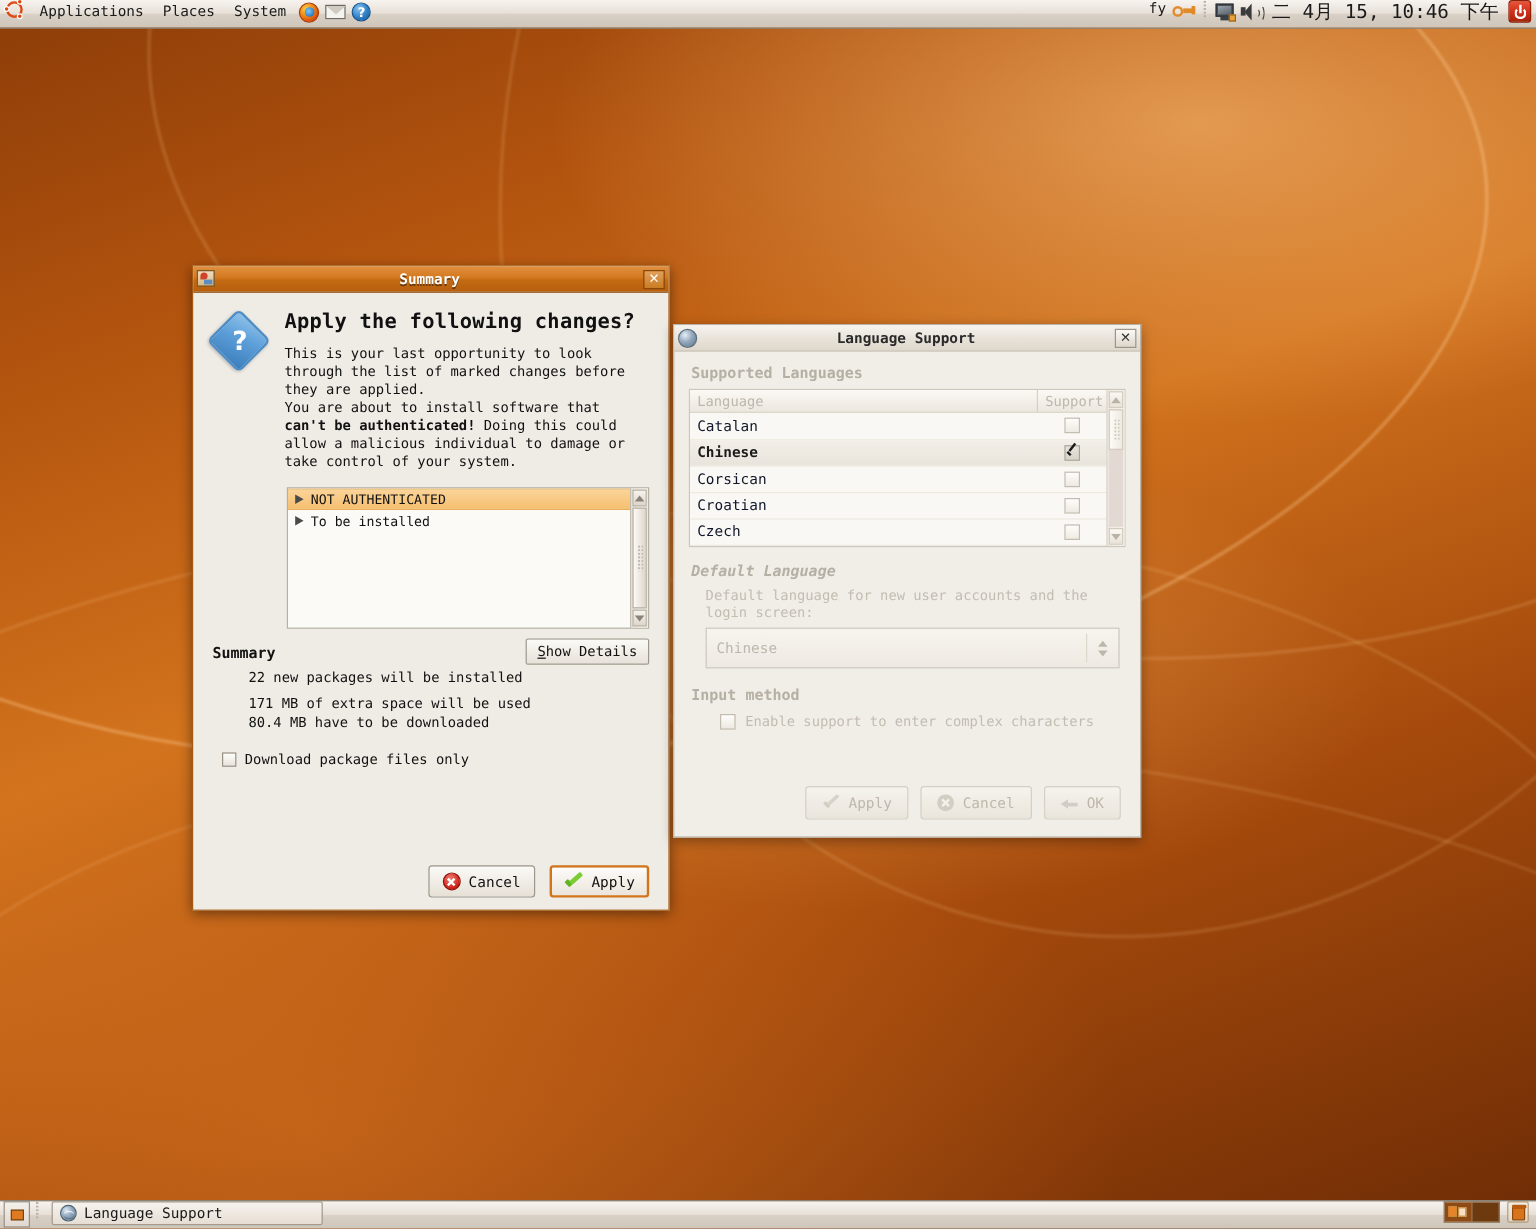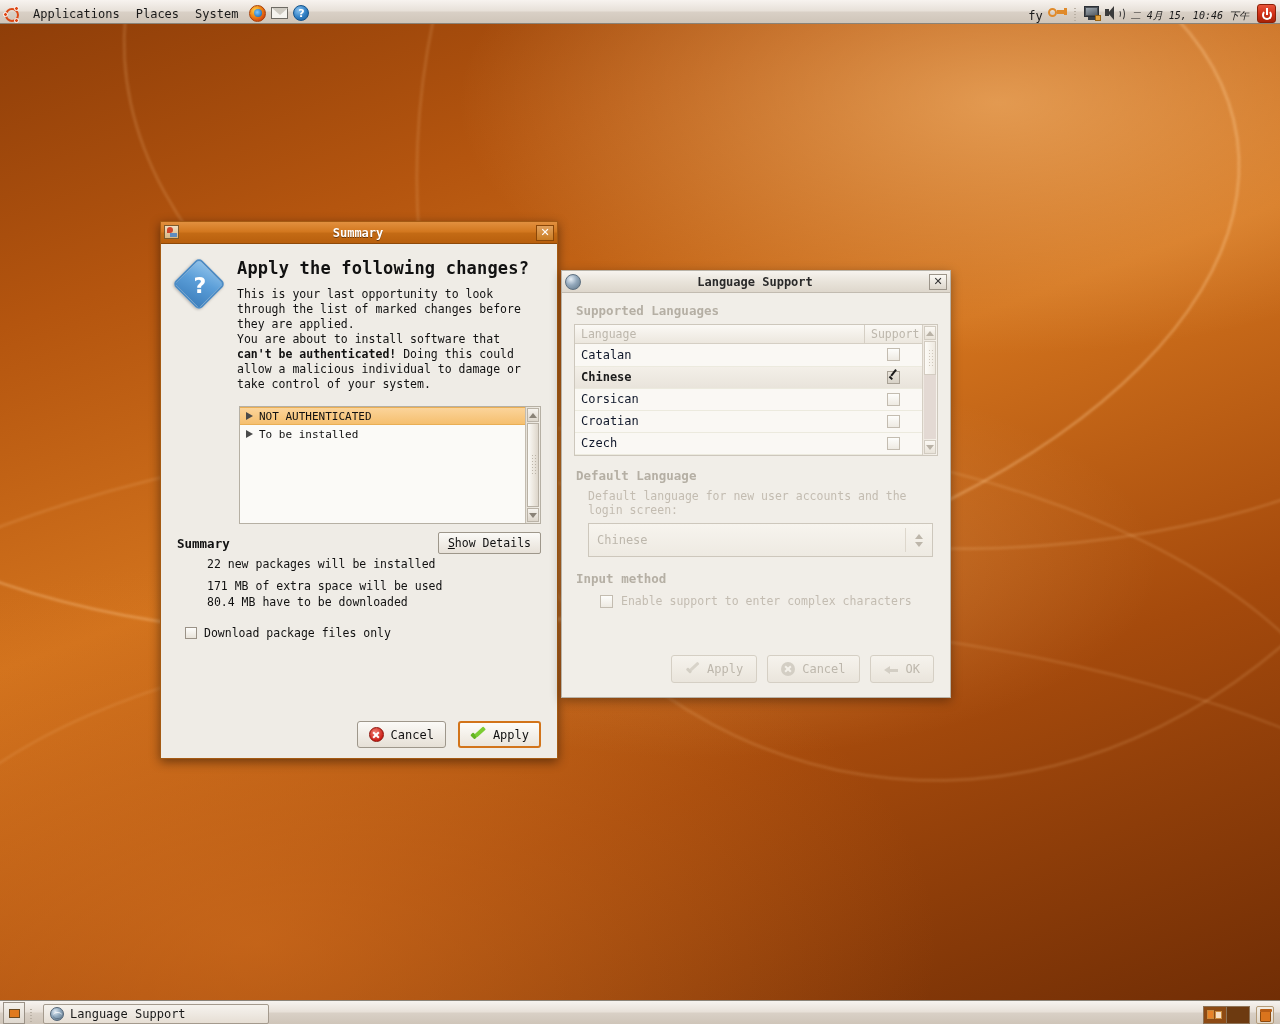--- a/index.html
+++ b/index.html
@@ -29,21 +29,21 @@
   .sw2{left:120px;top:-360px;width:1500px;height:900px;border-width:0 0 16px 0;transform:rotate(6deg);opacity:.5;}
   .sw3{left:-420px;top:430px;width:1800px;height:900px;border-width:0 0 40px 0;transform:rotate(-4deg);opacity:.45;}
   .sw4{left:-120px;top:620px;width:1700px;height:700px;border-width:0 0 18px 0;transform:rotate(3deg);opacity:.4;}
   .sw5{left:420px;top:-520px;width:1100px;height:1300px;border-width:0 26px 0 0;transform:rotate(12deg);opacity:.45;}
 
   
   .panel{
     position:absolute;left:0;width:1280px;height:24px;
     background:linear-gradient(180deg,#f7f3ef 0%,#e7e0d8 48%,#d9d0c6 52%,#cfc5b9 100%);
     border-bottom:1px solid #8a8378;
-    display:flex;align-items:flex-end;
+    display:flex;align-items:flex-start;
     font-family:"DejaVu Sans Mono","Liberation Mono",monospace;
     font-size:12px;color:#1a1a1a;
     box-sizing:border-box;
   }
   #top-panel{top:0;}
   #bottom-panel{top:1000px;height:24px;border-top:1px solid #8a8378;border-bottom:none;}
 
   .menu-item{padding:2px 8px;cursor:default;white-space:nowrap;}
   .panel-spacer{flex:1;}
   .panel-sep{width:2px;height:16px;margin:0 5px;
@@ -92,21 +92,21 @@
 
   .speaker{width:17px;height:14px;position:relative;}
   .speaker .body{position:absolute;left:0;top:3px;width:4px;height:7px;background:#3b3b3b;}
   .speaker .cone{position:absolute;left:3px;top:0;width:0;height:0;
     border-top:7px solid transparent;border-bottom:7px solid transparent;border-right:6px solid #3b3b3b;}
   .speaker .w{position:absolute;border:1.5px solid #3b3b3b;border-radius:50%;
     border-left-color:transparent;border-top-color:transparent;border-bottom-color:transparent;}
   .speaker .w1{left:10px;top:4px;width:4px;height:6px;}
   .speaker .w2{left:12px;top:1px;width:6px;height:12px;}
 
-  .clock{font-size:10px;padding:0 6px;white-space:nowrap;font-style:italic;}
+  .clock{font-size:16px;padding:0 6px;white-space:nowrap;}
   .powerbtn{width:19px;height:19px;margin:0 4px 0 2px;border-radius:3px;
     background:linear-gradient(180deg,#e8543a 0%,#cf2f16 55%,#a72308 100%);
     border:1px solid #8c1f06;box-sizing:border-box;position:relative;}
   .powerbtn:before{content:"";position:absolute;left:8px;top:3px;width:2px;height:7px;background:#fff;}
   .powerbtn:after{content:"";position:absolute;left:4px;top:5px;width:10px;height:10px;border:2px solid #fff;
     border-radius:50%;border-top-color:transparent;box-sizing:border-box;}
 
   
   .show-desktop{width:20px;height:20px;margin-left:3px;border:1px solid #9a9186;
     background:linear-gradient(180deg,#f4f1ec,#dfd8cf);display:flex;align-items:center;justify-content:center;flex:none;}
@@ -534,21 +534,21 @@
           <div class="sb-thumb-l">
               <span class="grip-l"></span>
             </div>
         </div>
         <div class="sb-btn-l">
             <span class="sb-dn-l"></span>
           </div>
       </div>
     </div>
 
-    <div class="sect-title" style="margin-top:12px;">Default Language</div>
+    <div class="sect-title" style="margin-top:12px;font-style:italic;">Default Language</div>
     <div class="sub-label">Default language for new user accounts and the login screen:</div>
     <div id="default-combo">
       <span class="val">Chinese</span>
       <span class="spin">
           <span class="u"></span>
           <span class="d"></span>
         </span>
     </div>
 
     <div class="sect-title" style="margin-top:14px;">Input method</div>

